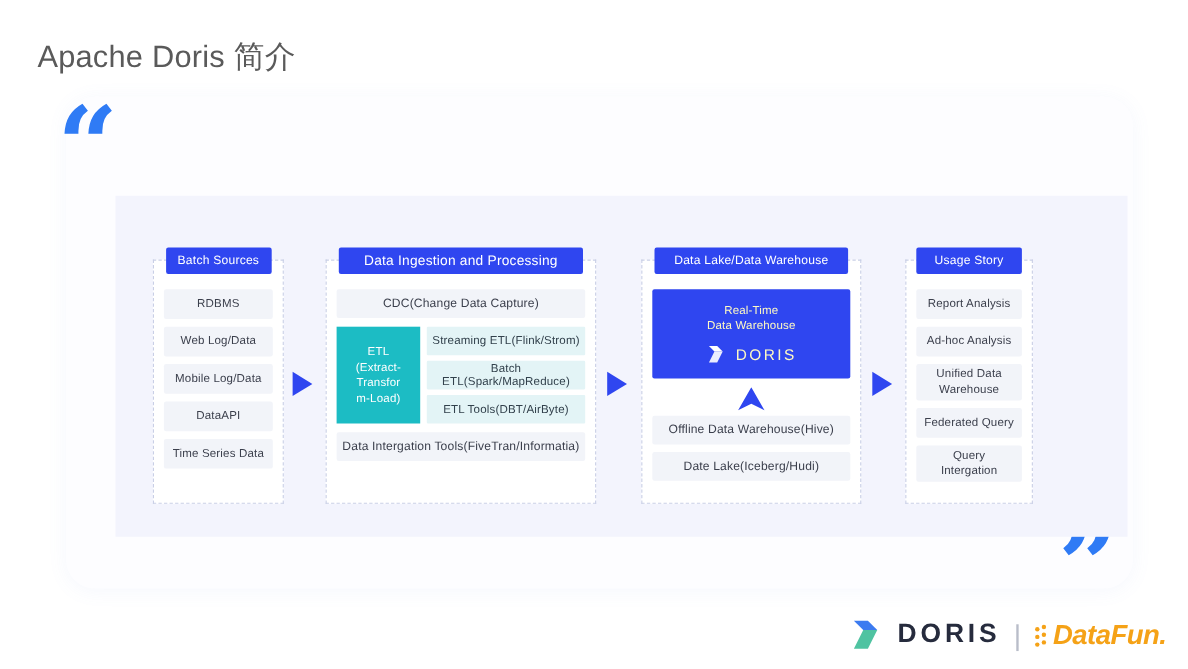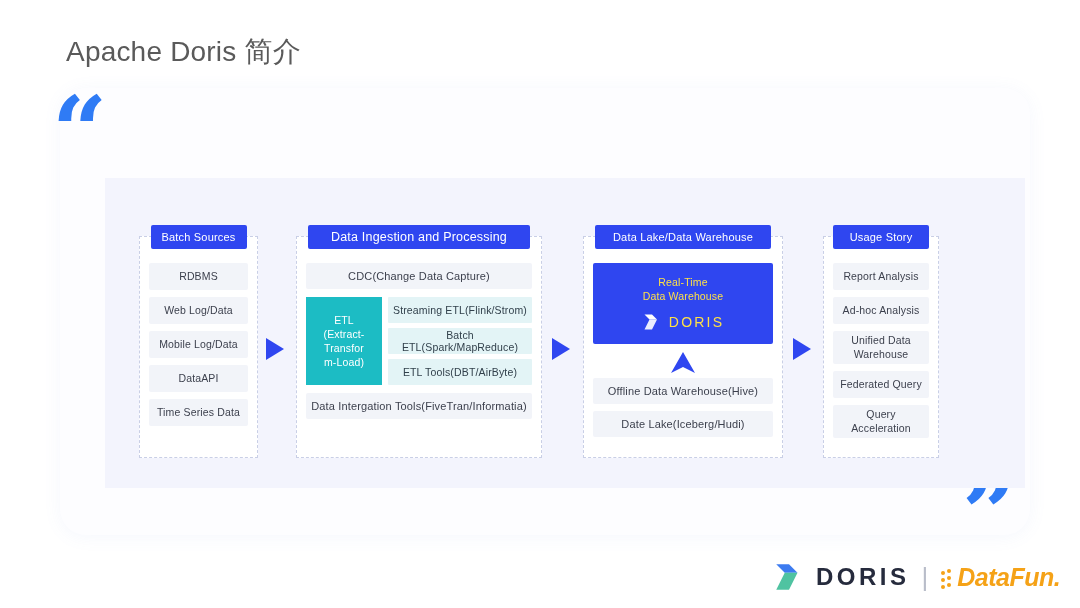--- a/index.html
+++ b/index.html
@@ -11,21 +11,21 @@
     height: 608px;
     background: #ffffff;
     font-family: "Liberation Sans", "DejaVu Sans", sans-serif;
     overflow: hidden;
     position: relative;
   }
 
   
   .slide-title {
     position: absolute;
-    left: 66px;
+    left: 34px;
     top: 33px;
     font-size: 28px;
     color: #5a5a5a;
     font-weight: 400;
     letter-spacing: 0.2px;
     white-space: nowrap;
   }
 
   
   .outer-card {
@@ -174,21 +174,21 @@
     align-items: center;
     justify-content: center;
     text-align: center;
     border-radius: 1px;
     letter-spacing: 0.15px;
   }
 
   
   .doris-card {
     background: #2F46F0;
-    color: #fde047;
+    color: #fef9c3;
     height: 81px;
     display: flex;
     flex-direction: column;
     align-items: center;
     justify-content: center;
     border-radius: 2px;
     margin-bottom: 4px;
   }
   .doris-card .rt-label {
     font-size: 10.5px;
@@ -349,21 +349,21 @@
     <div class="chip two-line">
       <span>
         <span>Unified Data</span><br>
         <span>Warehouse</span>
       </span>
     </div>
     <div class="chip">Federated Query</div>
     <div class="chip two-line">
       <span>
         <span>Query</span><br>
-        <span>Acceleration</span>
+        <span>Intergation</span>
       </span>
     </div>
   </div>
 </div>
 
 <div class="brand-bar">
   <div class="brand-doris">
     <svg width="34" height="34" viewBox="0 0 24 24" aria-hidden="true">
       <path d="M3 3 L12 3 L18 9 L9 9 Z" fill="#3C7BF0"></path>
       <path d="M9 9 L18 9 L12 21 L3 21 Z" fill="#4FC3A1"></path>

